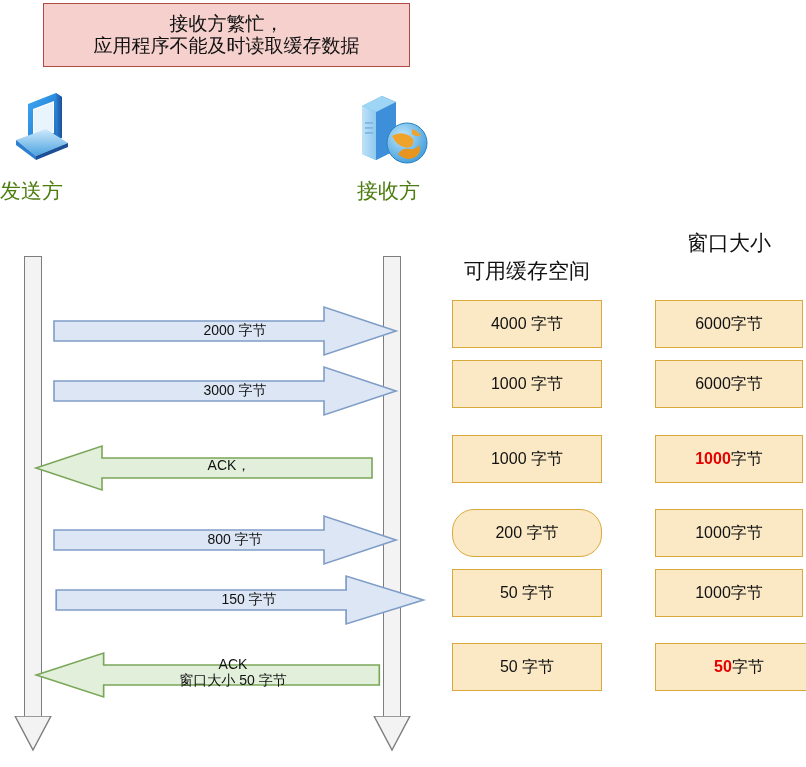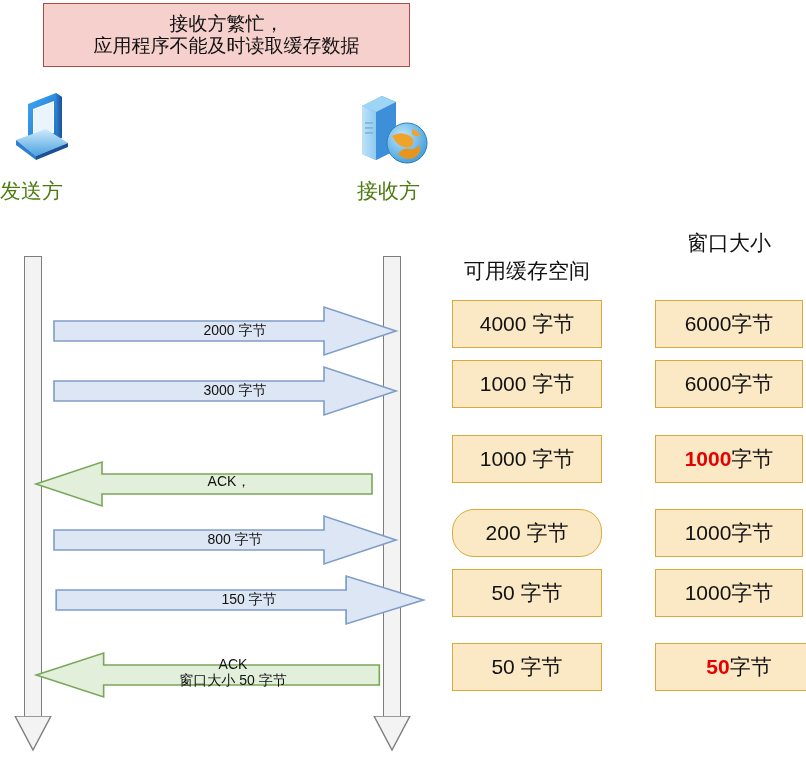--- a/index.html
+++ b/index.html
@@ -111,21 +111,21 @@
   }
   .cell {
     position: absolute;
     height: 48px;
     background: #fbe9c5;
     border: 1.5px solid #d9a93b;
     box-sizing: border-box;
     display: flex;
     align-items: center;
     justify-content: center;
-    font-size: 21px;
+    font-size: 16px;
     color: #111111;
     white-space: nowrap;
   }
   .cell.highlight { color: #111111; }
   .cell.highlight .num {
     color: #e60000;
     font-weight: bold;
   }
 </style>
 </head>
@@ -225,21 +225,21 @@
 
 <div class="msg-row" style="top:363px;">
   <svg class="msg-arrow" viewBox="0 0 380 56" preserveAspectRatio="none">
     <polygon points="30,18 300,18 300,4 372,28 300,52 300,38 30,38" fill="#dce6f4" stroke="#7f9dc7" stroke-width="1.6" stroke-linejoin="miter"></polygon>
   </svg>
   <div class="msg-text shift-right">
     <span>3000 字节</span>
   </div>
 </div>
 
-<div class="msg-row" style="top:438px;margin-top:16px;">
+<div class="msg-row" style="top:438px;">
   <svg class="msg-arrow" viewBox="0 0 380 56" preserveAspectRatio="none">
     <polygon points="12,30 78,8 78,20 348,20 348,40 78,40 78,52" fill="#e2efda" stroke="#79a758" stroke-width="1.6" stroke-linejoin="miter"></polygon>
   </svg>
   <div class="msg-text shift-left">
     <span>ACK，</span>
   </div>
 </div>
 
 <div class="msg-row" style="top:512px;">
   <svg class="msg-arrow" viewBox="0 0 380 56" preserveAspectRatio="none">

